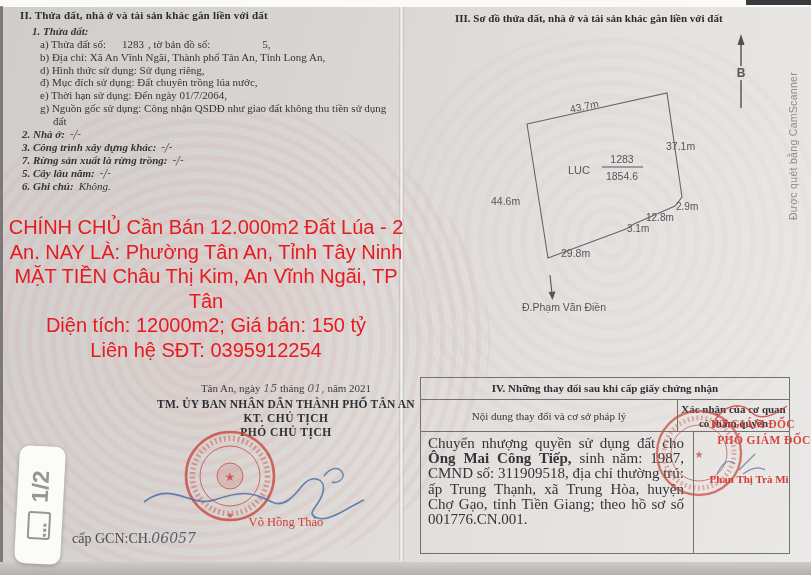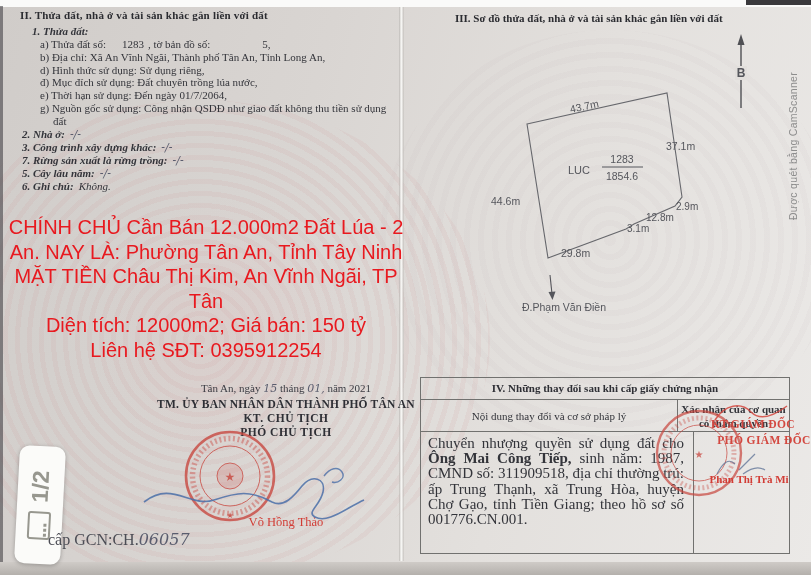--- a/index.html
+++ b/index.html
@@ -45,21 +45,21 @@
   .sig-blue{position:absolute;left:138px;top:450px;}
   
   .page-badge{position:absolute;left:17px;top:446px;width:46px;height:118px;background:#fbfbf9;
     border-radius:10px;transform:rotate(3deg);box-shadow:0 1px 4px rgba(0,0,0,.28);}
   .badge-inner{position:absolute;left:50%;top:50%;transform:translate(-50%,-50%) rotate(-90deg);
     display:flex;align-items:center;gap:9px;color:#97978f;white-space:nowrap;}
   .badge-text{font-family:"Liberation Sans",sans-serif;font-weight:bold;font-size:23px;}
   .pages-icon{width:24px;height:19px;border:2.2px solid #97978f;border-radius:3px;position:relative;}
   .pages-icon .dots{position:absolute;left:1px;right:1px;bottom:1px;height:4px;display:flex;gap:2px;}
   .pages-icon .dots i{width:3px;height:3px;background:#97978f;display:block;}
-  .footer-gcn{position:absolute;left:48px;top:530px;font-size:16px;color:#4c4d55;}
+  .footer-gcn{position:absolute;left:72px;top:530px;font-size:14px;color:#4c4d55;}
   
   .sec3-title{position:absolute;left:455px;top:12px;font-weight:bold;font-size:11px;color:#2b2c31;}
   .diagram{position:absolute;left:410px;top:30px;}
   .diagram text{fill:#55565c;font-family:"Liberation Sans",sans-serif;}
   
   .tbl{position:absolute;left:420px;top:377px;width:368px;height:175px;border:1px solid #71716f;}
   .tbl-title{height:21px;border-bottom:1px solid #71716f;text-align:center;font-weight:bold;
     font-size:11px;line-height:21px;color:#2e2f35;}
   .tbl-head{display:flex;border-bottom:1px solid #71716f;height:31px;}
   .tbl-head .c1{width:256px;border-right:1px solid #71716f;display:flex;align-items:center;

